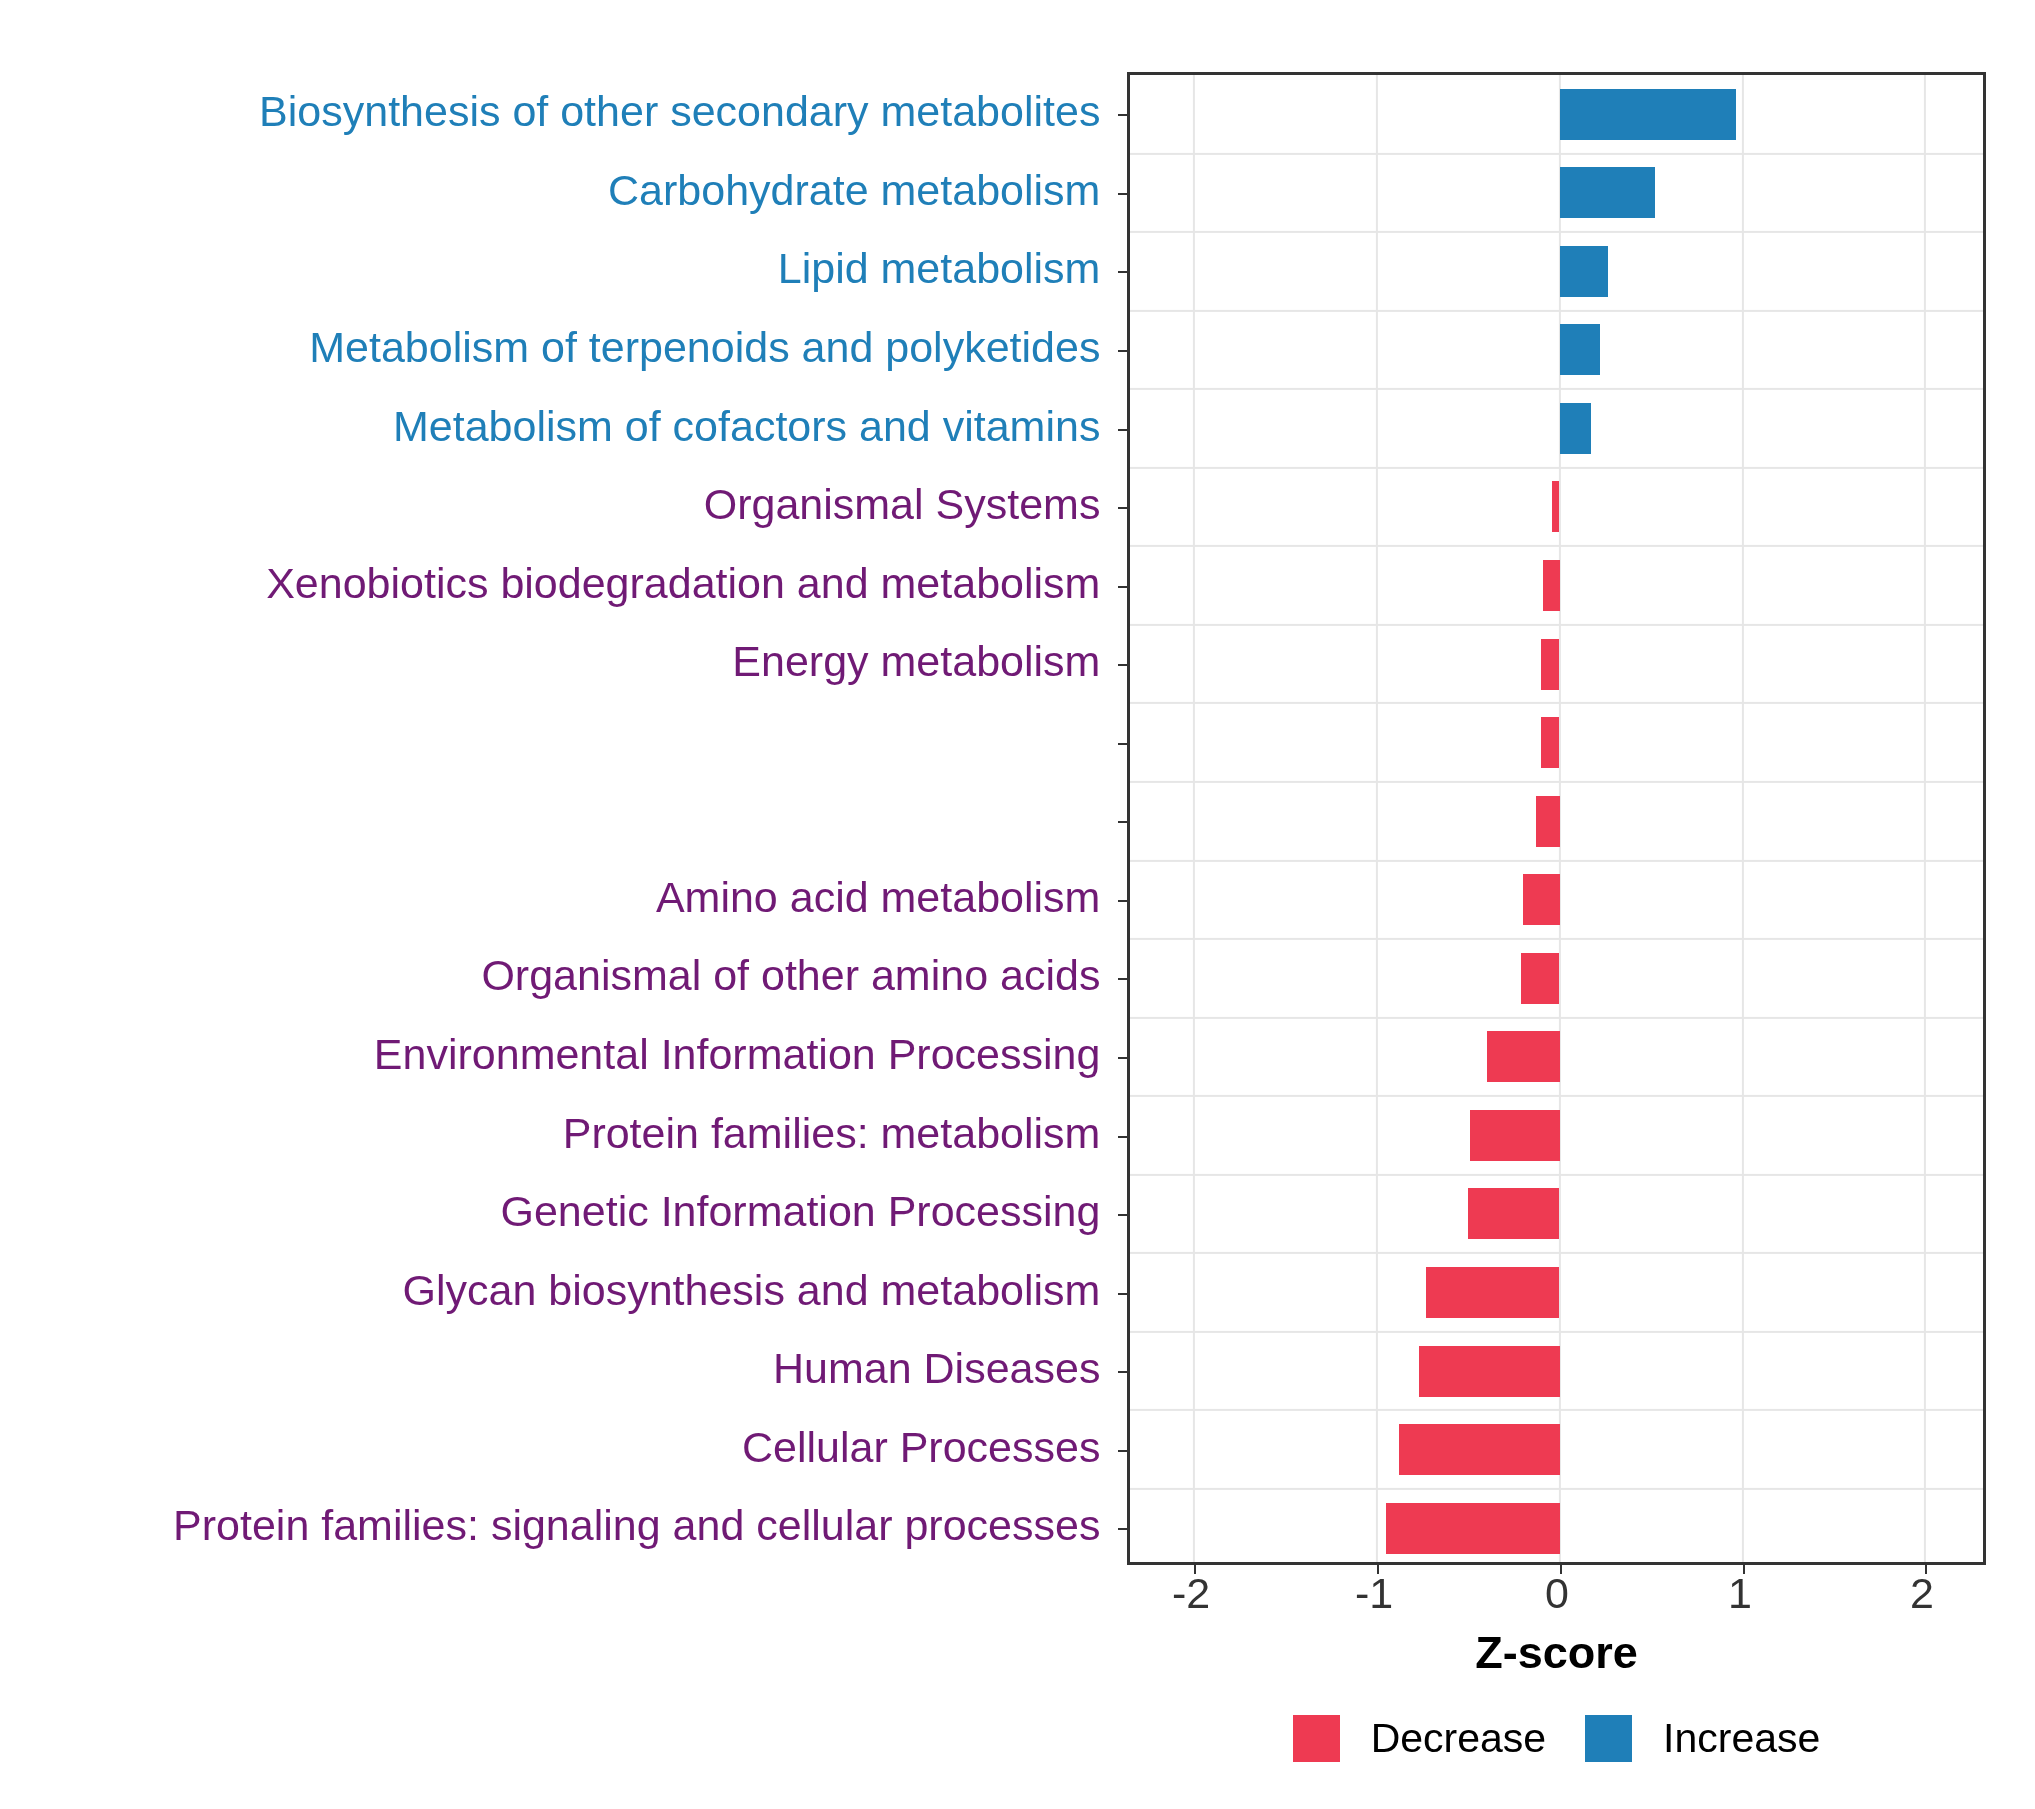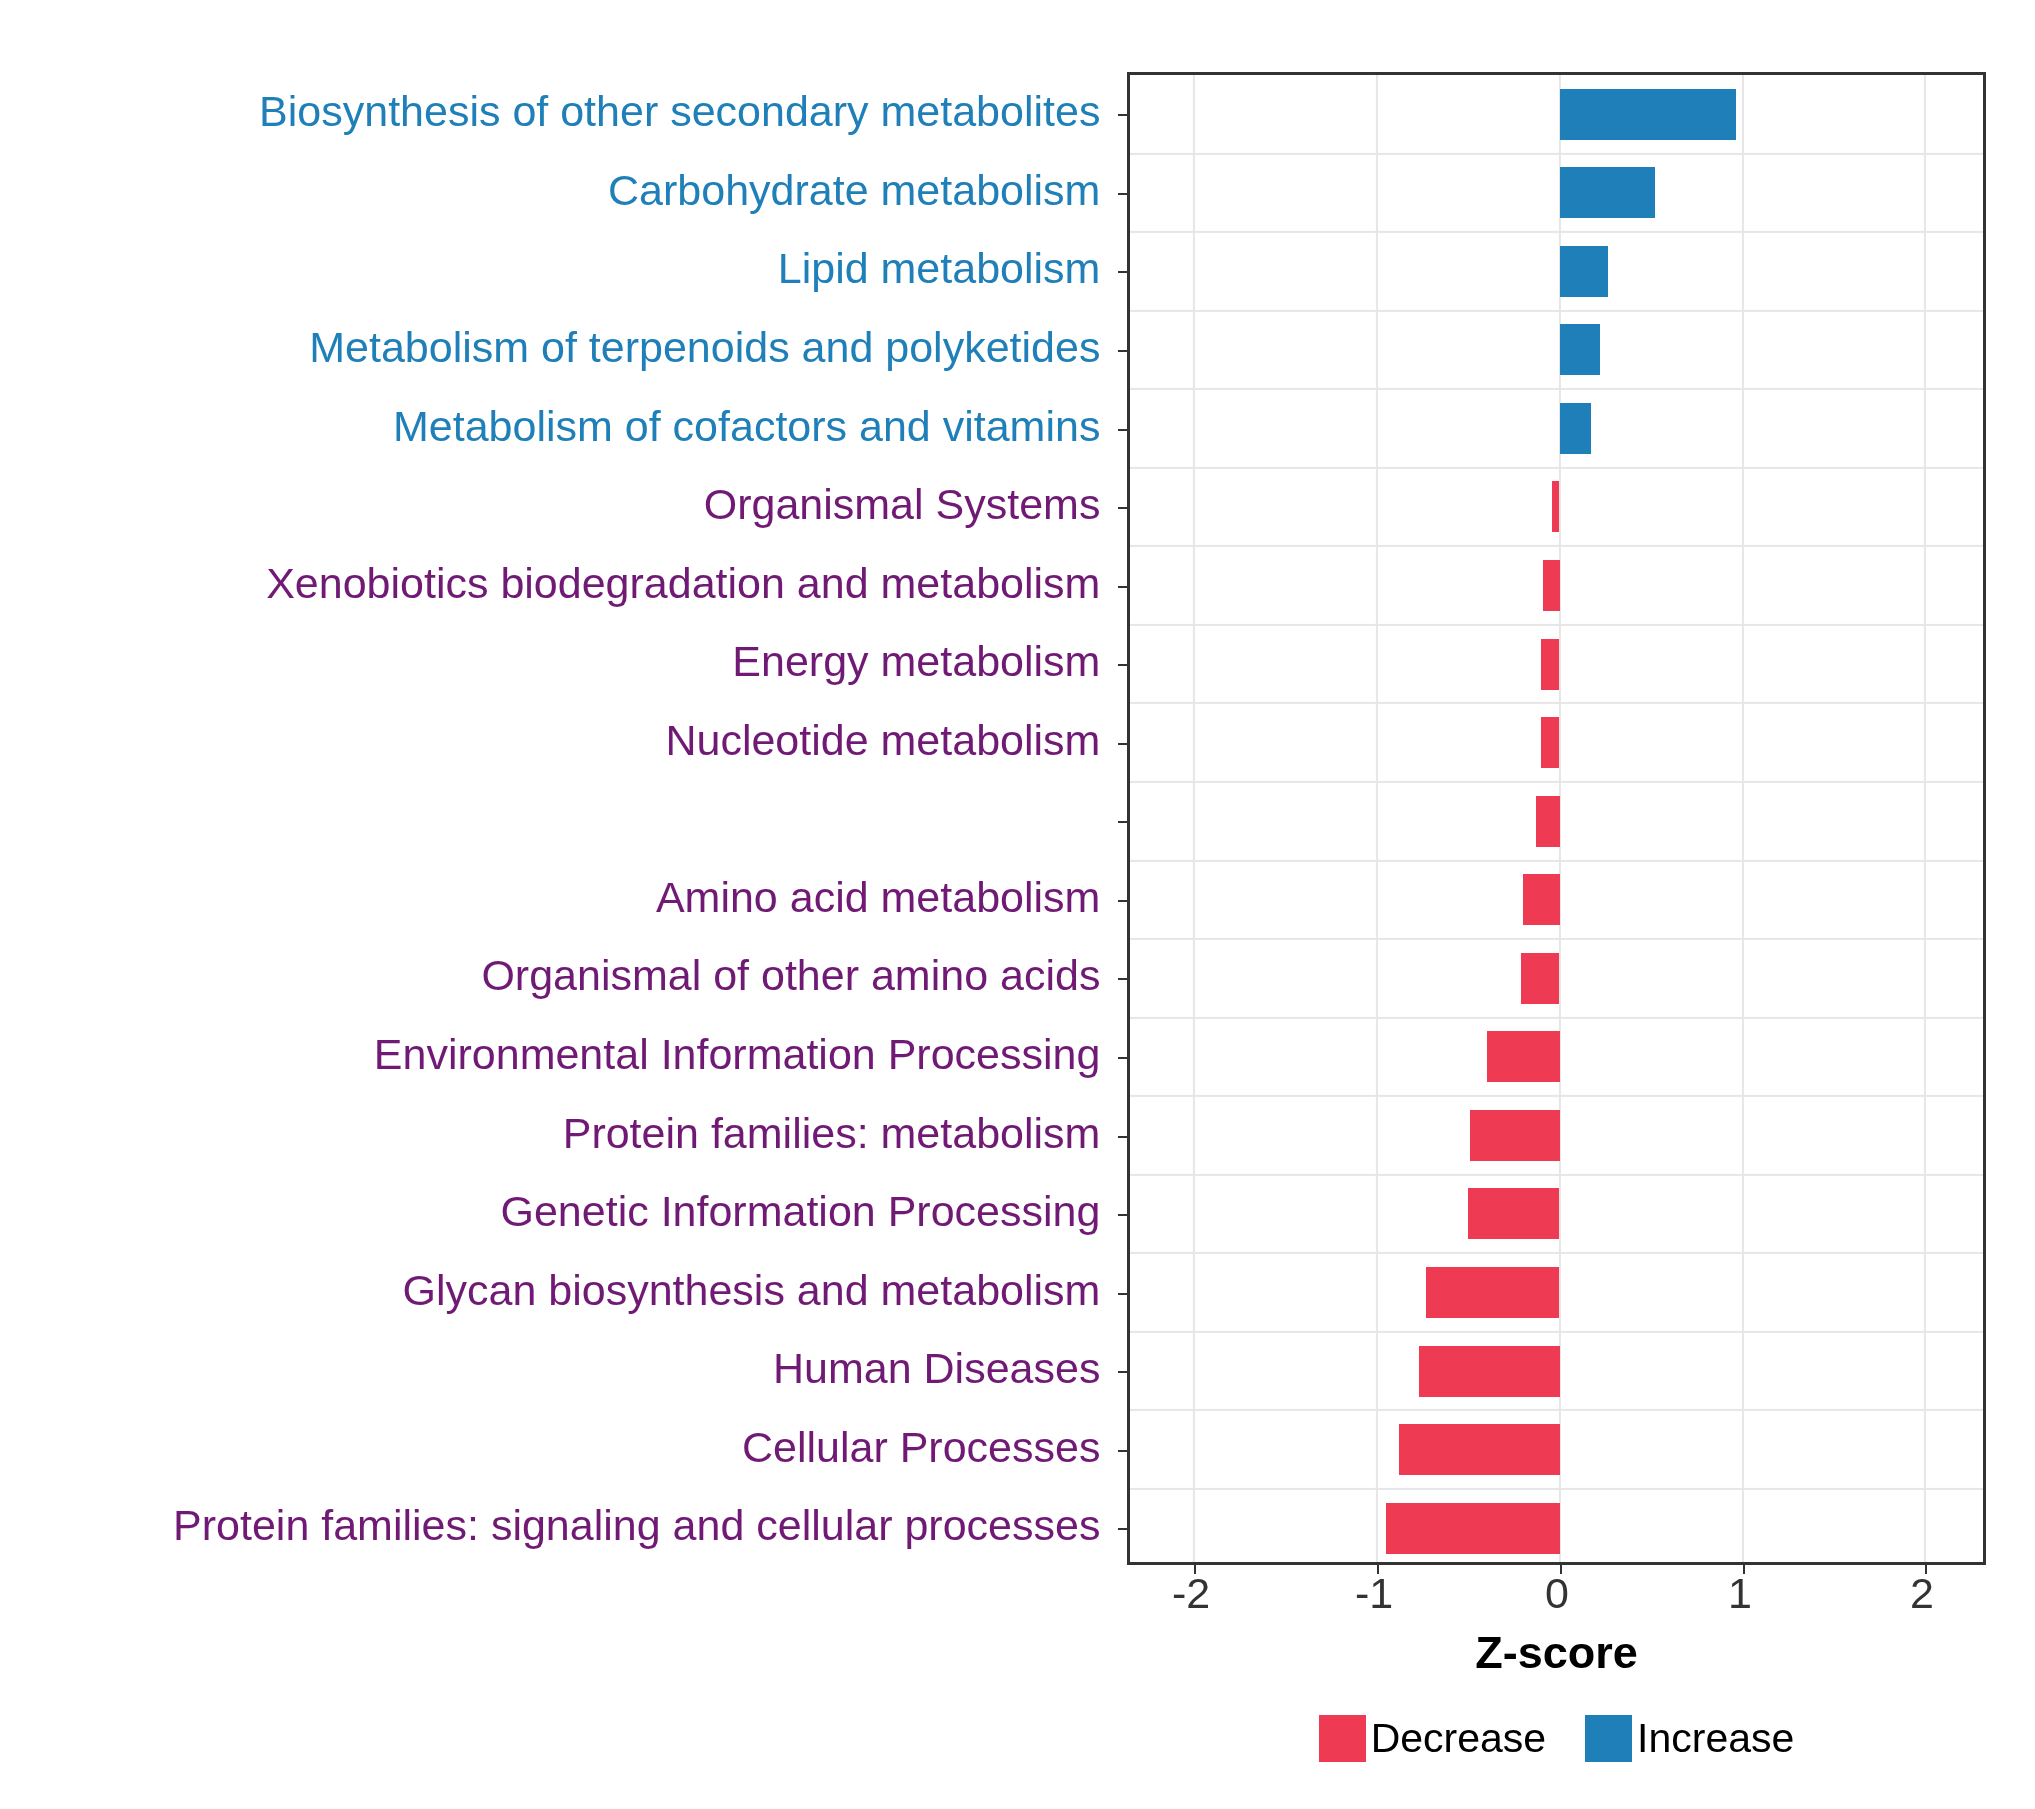--- a/index.html
+++ b/index.html
@@ -137,21 +137,21 @@
     display: flex;
     flex-direction: row;
     justify-content: center;
     align-items: center;
     gap: 39px;
   }
   .legend-item {
     display: flex;
     flex-direction: row;
     align-items: center;
-    gap: 5px;
+    gap: 31px;
   }
   .legend-swatch {
     width: 47px;
     height: 47px;
     display: block;
   }
   .legend-label {
     font-size: 41px;
     color: #000000;
     white-space: nowrap;
@@ -164,21 +164,20 @@
 
   <div class="ylabels" id="ylabels">
       <div class="ylabel inc" style="top: 39px;">Biosynthesis of other secondary metabolites</div>
       <div class="ylabel inc" style="top: 118px;">Carbohydrate metabolism</div>
       <div class="ylabel inc" style="top: 196px;">Lipid metabolism</div>
       <div class="ylabel inc" style="top: 275px;">Metabolism of terpenoids and polyketides</div>
       <div class="ylabel inc" style="top: 354px;">Metabolism of cofactors and vitamins</div>
       <div class="ylabel dec" style="top: 432px;">Organismal Systems</div>
       <div class="ylabel dec" style="top: 511px;">Xenobiotics biodegradation and metabolism</div>
       <div class="ylabel dec" style="top: 589px;">Energy metabolism</div>
-      <div class="ylabel dec" style="top: 668px;">Nucleotide metabolism</div>
       <div class="ylabel dec" style="top: 825px;">Amino acid metabolism</div>
       <div class="ylabel dec" style="top: 903px;">Organismal of other amino acids</div>
       <div class="ylabel dec" style="top: 982px;">Environmental Information Processing</div>
       <div class="ylabel dec" style="top: 1061px; text-align: right;">Protein families: metabolism</div>
       <div class="ylabel dec" style="top: 1139px;">Genetic Information Processing</div>
       <div class="ylabel dec" style="top: 1218px;">Glycan biosynthesis and metabolism</div>
       <div class="ylabel dec" style="top: 1296px;">Human Diseases</div>
       <div class="ylabel dec" style="top: 1375px;">Cellular Processes</div>
       <div class="ylabel dec" style="top: 1453px;">Protein families: signaling and cellular processes</div>
     </div>

